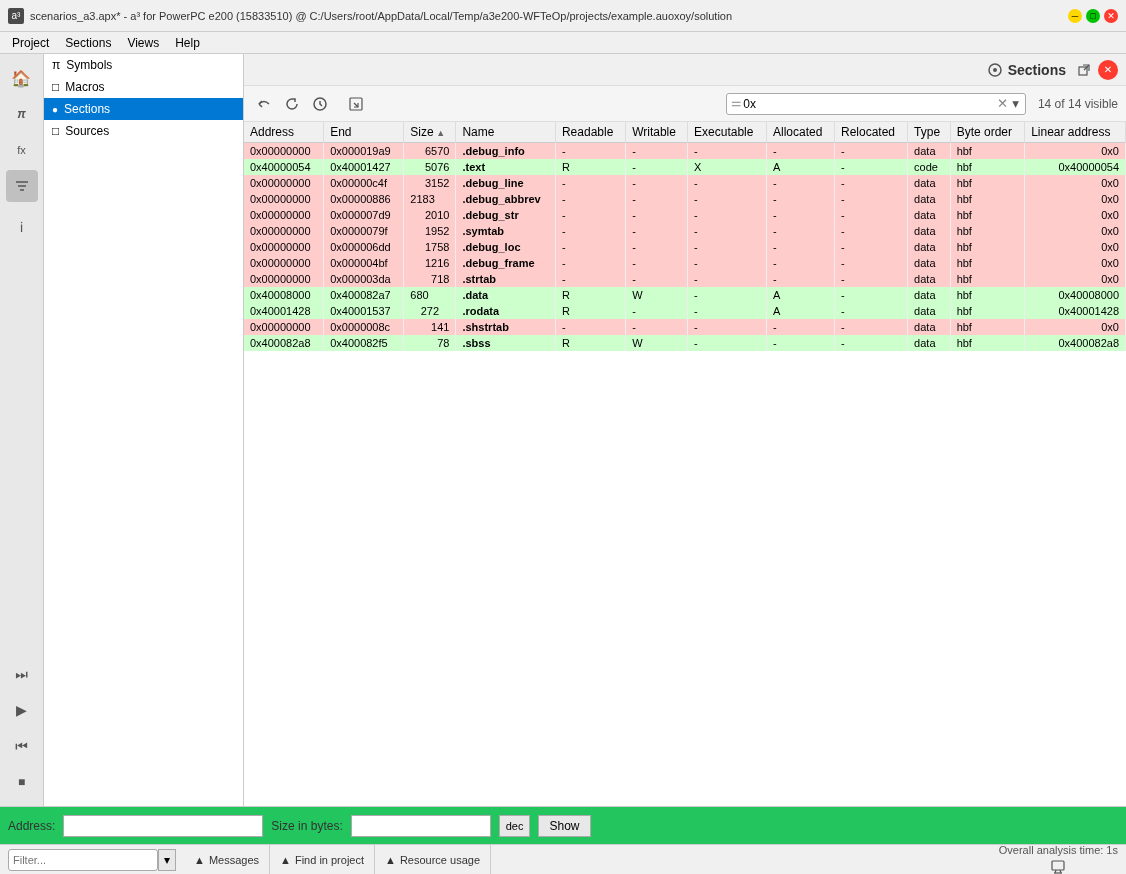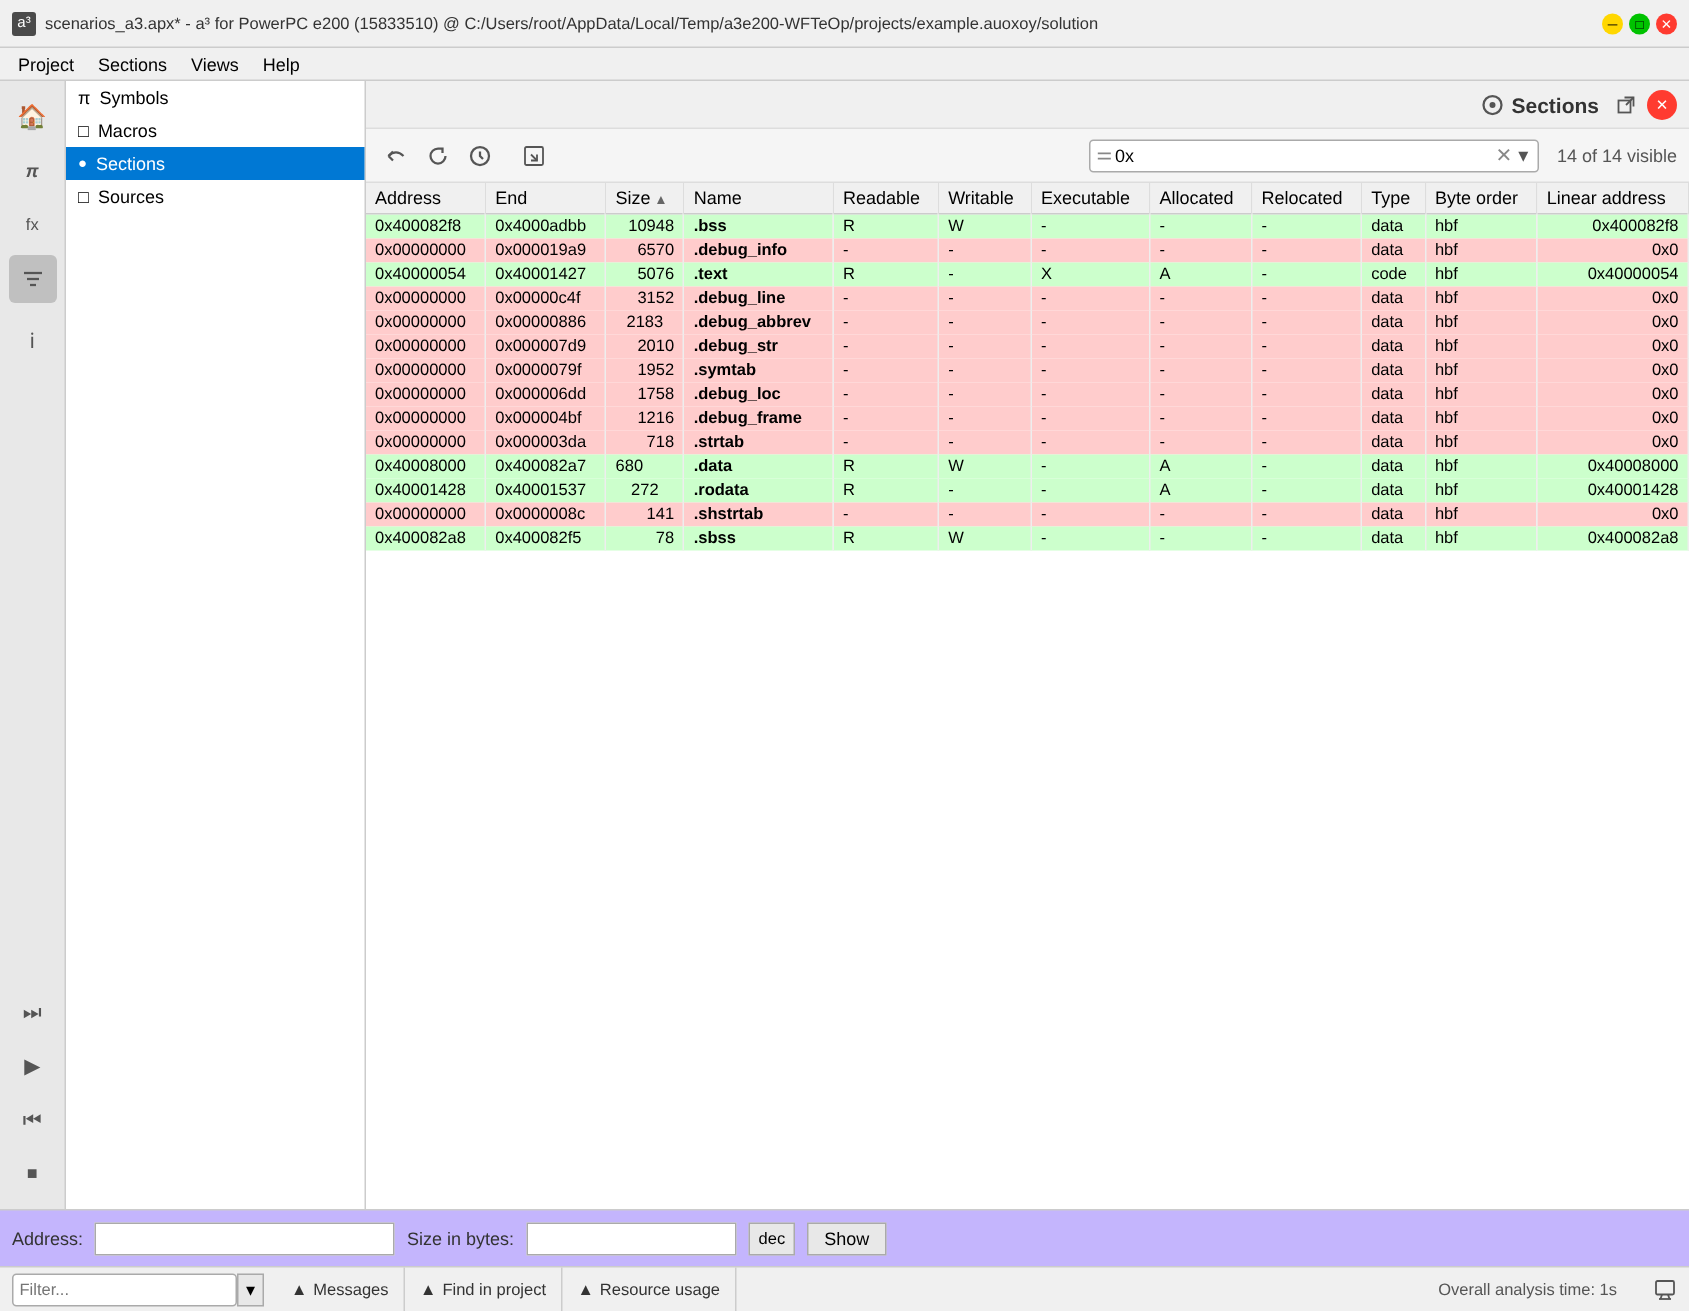--- a/index.html
+++ b/index.html
@@ -233,21 +233,21 @@
       border-right: 1px solid #eee;
       white-space: nowrap;
       font-size: 11px;
     }
     .row-red { background: #ffcccc !important; }
     .row-green { background: #ccffcc !important; }
 
     
     #address-bar {
       height: 38px;
-      background: #c4b5fd;
+      background: #22c55e;
       border-top: 1px solid #ccc;
       display: flex;
       align-items: center;
       padding: 0 8px;
       gap: 8px;
     }
     .addr-label { font-size: 12px; color: #333; }
     .addr-input {
       border: 1px solid #aaa;
       height: 22px;
@@ -300,21 +300,22 @@
       color: #333;
       border-right: 1px solid #ccc;
       gap: 4px;
     }
     .status-right {
       margin-left: auto;
       font-size: 11px;
       color: #555;
       display: flex;
       align-items: center;
-      gap: 24px;
+      gap: 3px;
+      flex-direction: column;
     }
     .filter-bar {
       display: flex;
       align-items: center;
       border: 1px solid #aaa;
       background: white;
       border-radius: 3px;
       height: 22px;
       padding: 0 4px;
       flex: 1;
@@ -485,34 +486,20 @@
             <th>Writable</th>
             <th>Executable</th>
             <th>Allocated</th>
             <th>Relocated</th>
             <th>Type</th>
             <th>Byte order</th>
             <th>Linear address</th>
           </tr>
         </thead>
         <tbody id="table-body">
-        <tr class="row-green">
-              <td>0x400082f8</td>
-              <td>0x4000adbb</td>
-              <td style="text-align: right;">10948</td>
-              <td style="font-weight: bold;">.bss</td>
-              <td>R</td>
-              <td>W</td>
-              <td>-</td>
-              <td>-</td>
-              <td>-</td>
-              <td>data</td>
-              <td>hbf</td>
-              <td style="text-align: right;">0x400082f8</td>
-            </tr>
             <tr class="row-red">
               <td>0x00000000</td>
               <td>0x000019a9</td>
               <td style="text-align: right;">6570</td>
               <td style="font-weight: bold;">.debug_info</td>
               <td>-</td>
               <td>-</td>
               <td>-</td>
               <td>-</td>
               <td>-</td>
@@ -544,21 +531,21 @@
               <td>-</td>
               <td>-</td>
               <td>-</td>
               <td>data</td>
               <td>hbf</td>
               <td style="text-align: right;">0x0</td>
             </tr>
             <tr class="row-red">
               <td>0x00000000</td>
               <td>0x00000886</td>
-              <td style="text-align: center;">2183</td>
+              <td style="text-align: left;">2183</td>
               <td style="font-weight: bold;">.debug_abbrev</td>
               <td>-</td>
               <td>-</td>
               <td>-</td>
               <td>-</td>
               <td>-</td>
               <td>data</td>
               <td>hbf</td>
               <td style="text-align: right;">0x0</td>
             </tr>

